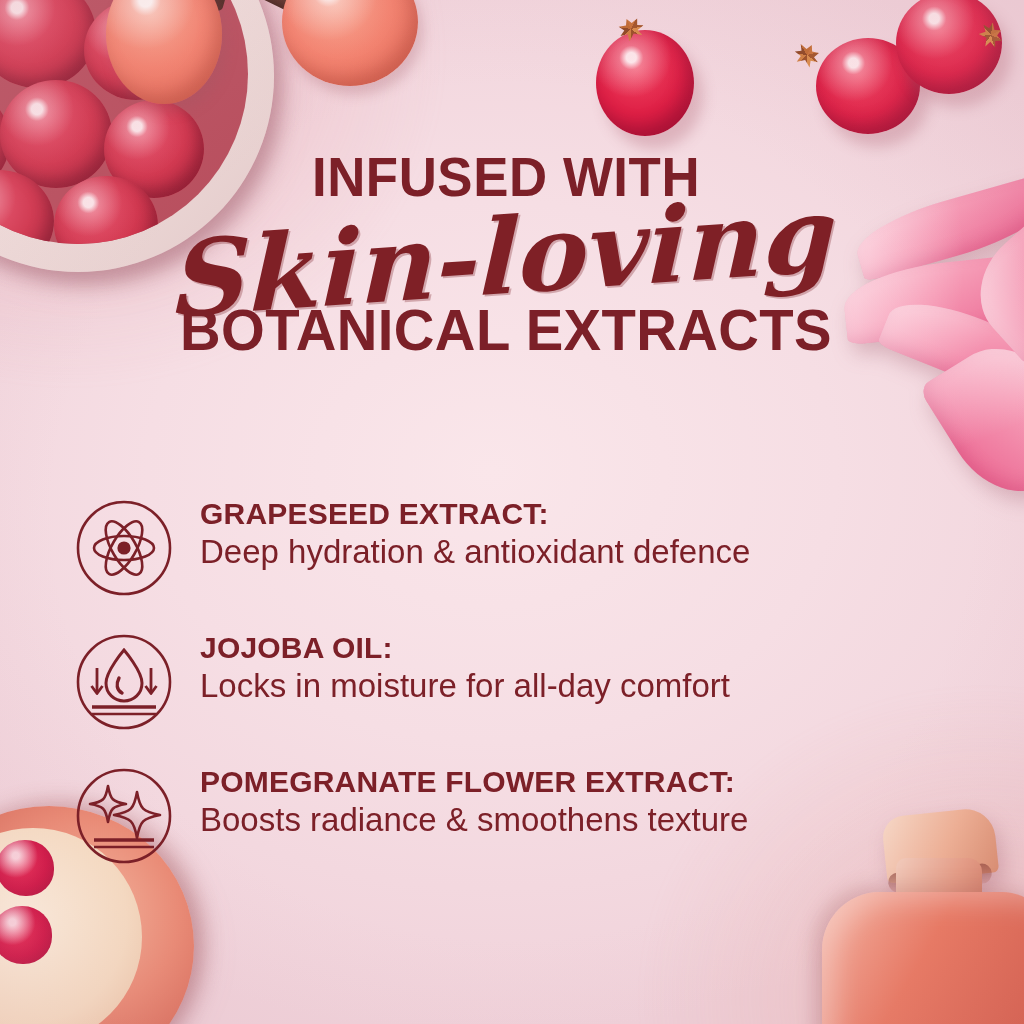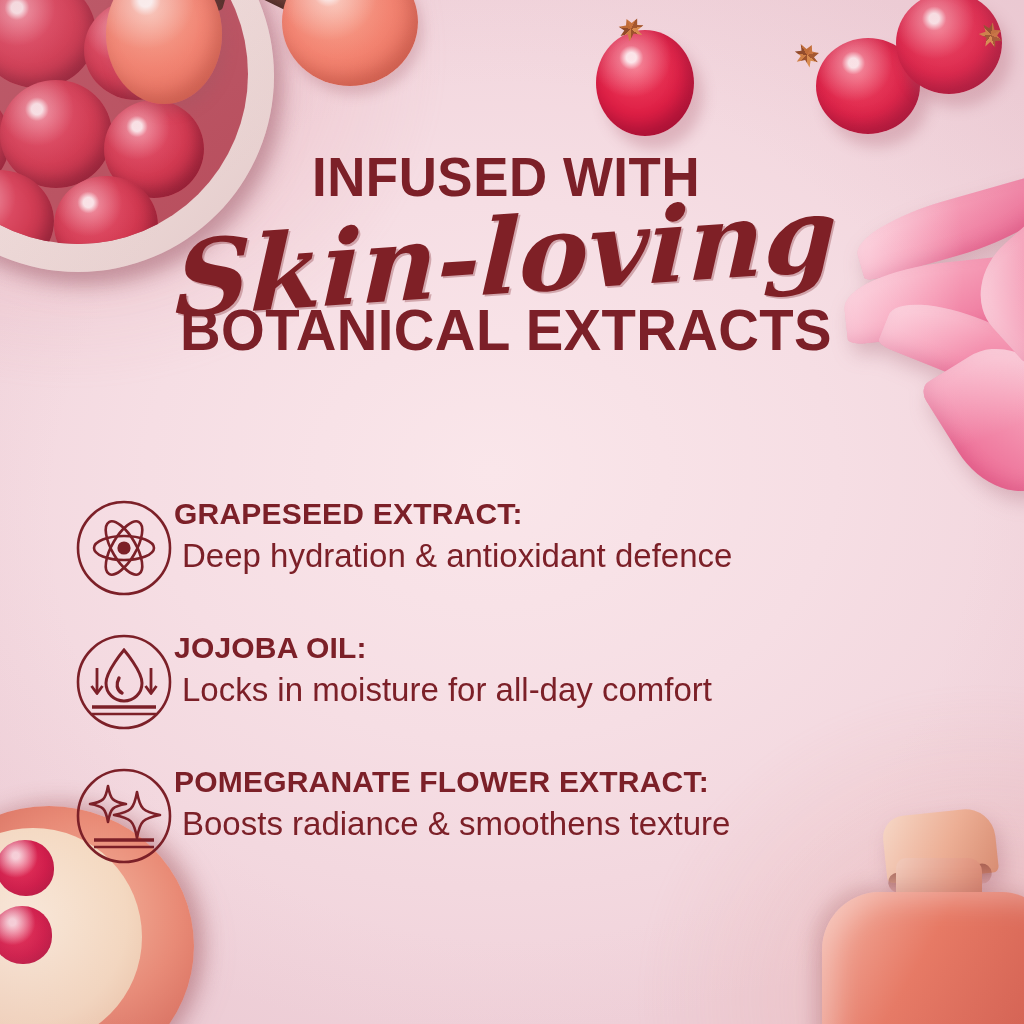--- a/index.html
+++ b/index.html
@@ -208,20 +208,21 @@
 
   
   .benefits {
     position: absolute;
     left: 74px; right: 40px; top: 492px;
     z-index: 6;
   }
   .benefit {
     display: flex;
     align-items: flex-start;
+    gap: 26px;
     margin-bottom: 28px;
   }
   .icon-badge {
     flex: 0 0 auto;
     width: 100px; height: 100px;
     margin-top: 6px;
   }
   .icon-badge svg { display: block; width: 100px; height: 100px; }
   .benefit-text { padding-top: 6px; }
   .benefit-title {
@@ -230,21 +231,21 @@
     color: #7c2028;
     letter-spacing: .2px;
     line-height: 1.06;
     margin: 0 0 4px 0;
   }
   .benefit-desc {
     font-size: 33px;
     font-weight: 400;
     color: #7c2028;
     line-height: 1.12;
-    margin: 8px;
+    margin: 0;
   }
 </style>
 </head>
 <body>
 
 <div class="canvas">
 
   <div class="bg-base"></div>
   <div class="bg-tint-tl"></div>
   <div class="bg-tint-br"></div>

